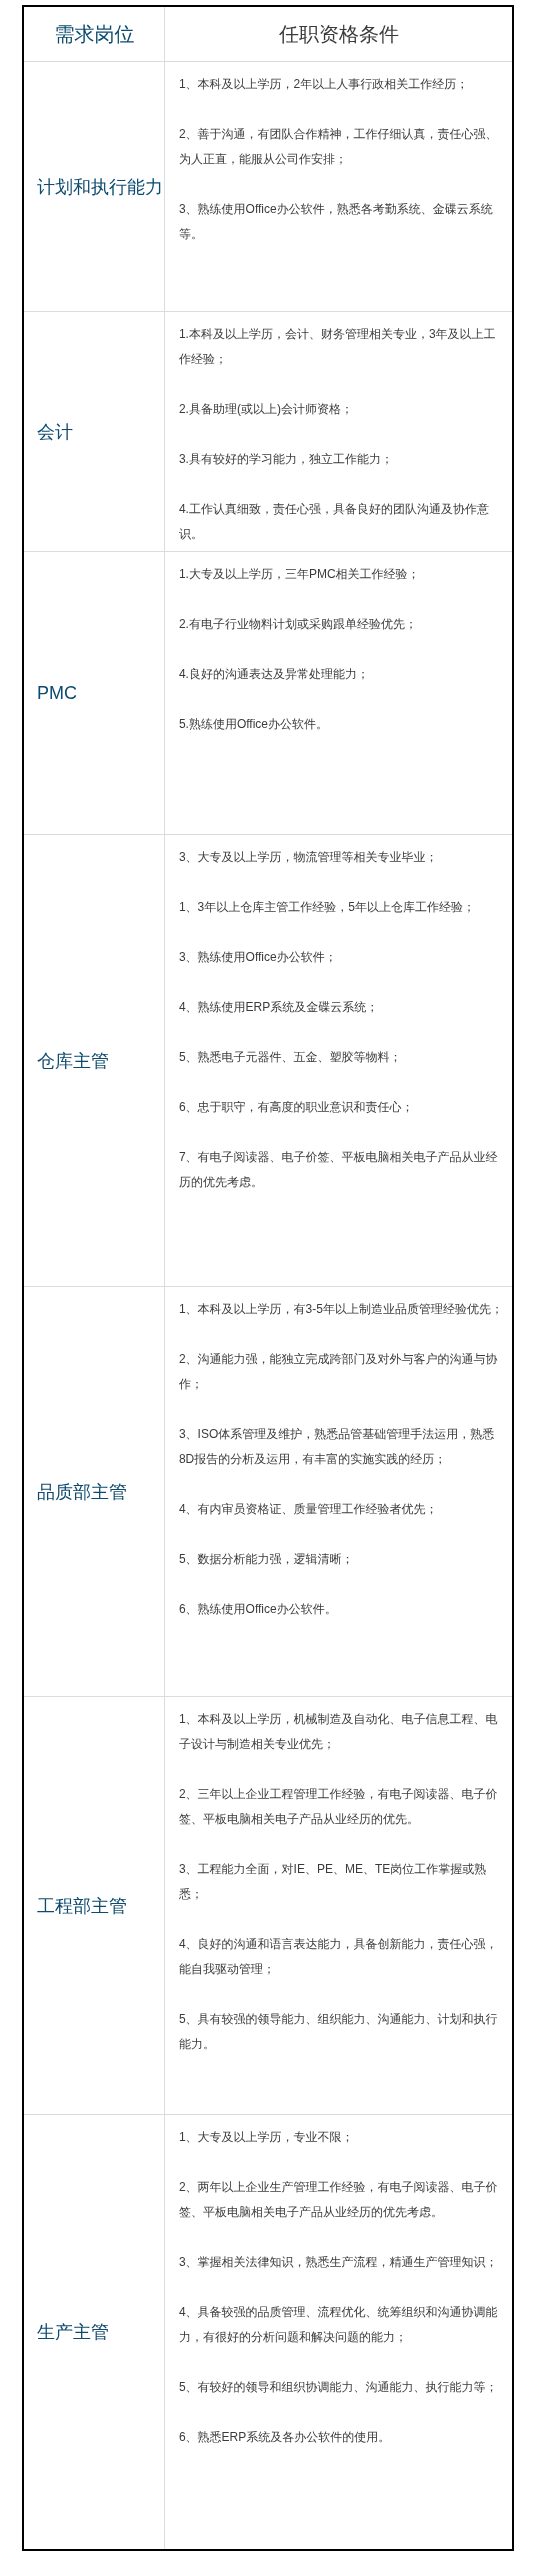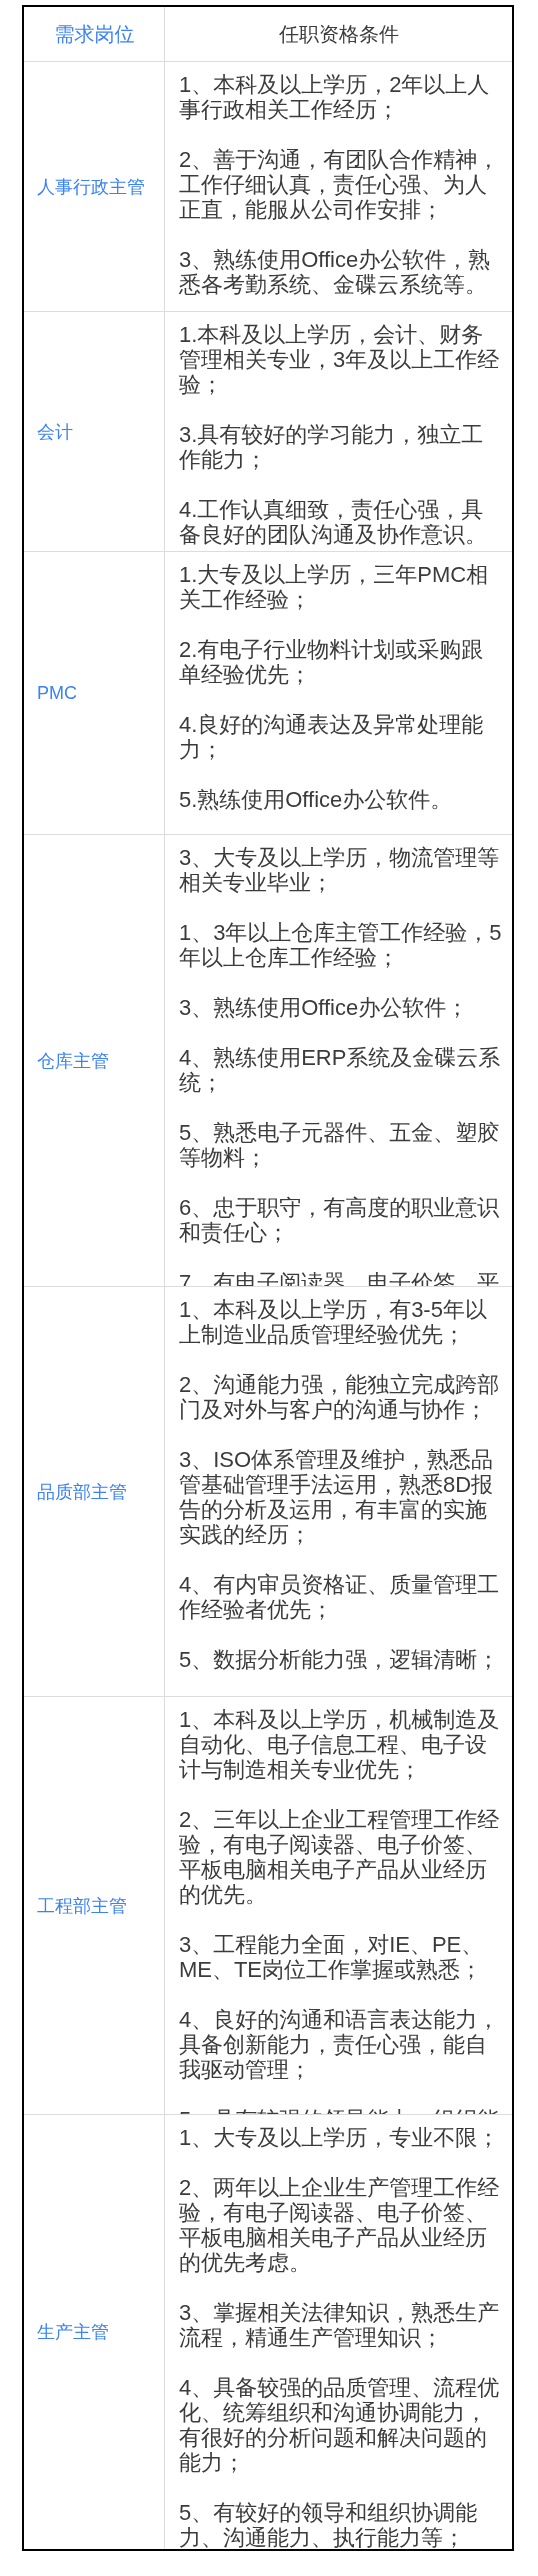--- a/index.html
+++ b/index.html
@@ -39,27 +39,27 @@
   .trow.h-r5 { height: 410px; }
   .trow.h-r6 { height: 418px; }
   .trow.h-r7 { height: 434px; }
   .cell-left {
     border-right: 0.7px solid #dcdcdc;
     display: flex;
     align-items: center;
     padding-left: 12.7px;
     box-sizing: border-box;
     font-size: 18px;
-    color: #3b82f6;
+    color: #0c4a6e;
     overflow: hidden;
   }
   .cell-right {
     padding: 9.7px 9px 0 13.5px;
     box-sizing: border-box;
-    font-size: 22px;
+    font-size: 12px;
     line-height: 25px;
     color: #3b3b3b;
     overflow: hidden;
   }
   .cell-right p {
     margin: 0 0 25px 0;
     padding: 0;
   }
   .header-row .cell-left {
     justify-content: center;
@@ -79,32 +79,33 @@
 
 <div class="page">
   <div class="jobs-table">
 
     <div class="trow header-row h-header">
       <div class="cell-left">需求岗位</div>
       <div class="cell-right">任职资格条件</div>
     </div>
 
     <div class="trow h-r1">
-      <div class="cell-left">人事行政主管</div>
+      <div class="cell-left">计划和执行能力</div>
       <div class="cell-right">
         <p>1、本科及以上学历，2年以上人事行政相关工作经历；</p>
         <p>2、善于沟通，有团队合作精神，工作仔细认真，责任心强、为人正直，能服从公司作安排；</p>
         <p>3、熟练使用Office办公软件，熟悉各考勤系统、金碟云系统等。</p>
       </div>
     </div>
 
     <div class="trow h-r2">
       <div class="cell-left">会计</div>
       <div class="cell-right">
         <p>1.本科及以上学历，会计、财务管理相关专业，3年及以上工作经验；</p>
+        <p>2.具备助理(或以上)会计师资格；</p>
         <p>3.具有较好的学习能力，独立工作能力；</p>
         <p>4.工作认真细致，责任心强，具备良好的团队沟通及协作意识。</p>
       </div>
     </div>
 
     <div class="trow h-r3">
       <div class="cell-left">PMC</div>
       <div class="cell-right">
         <p>1.大专及以上学历，三年PMC相关工作经验；</p>
         <p>2.有电子行业物料计划或采购跟单经验优先；</p>

